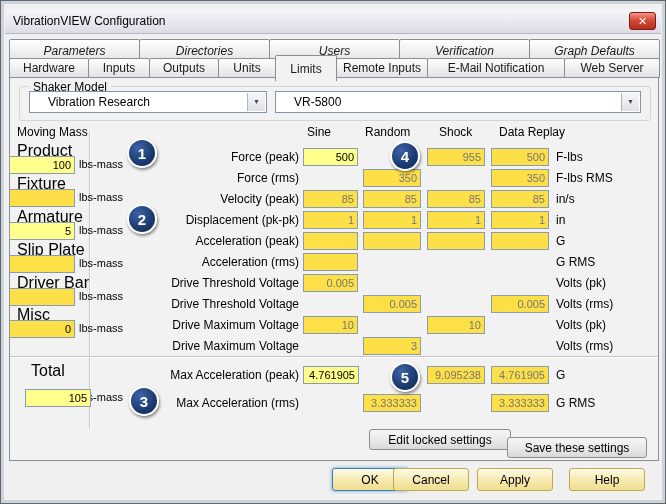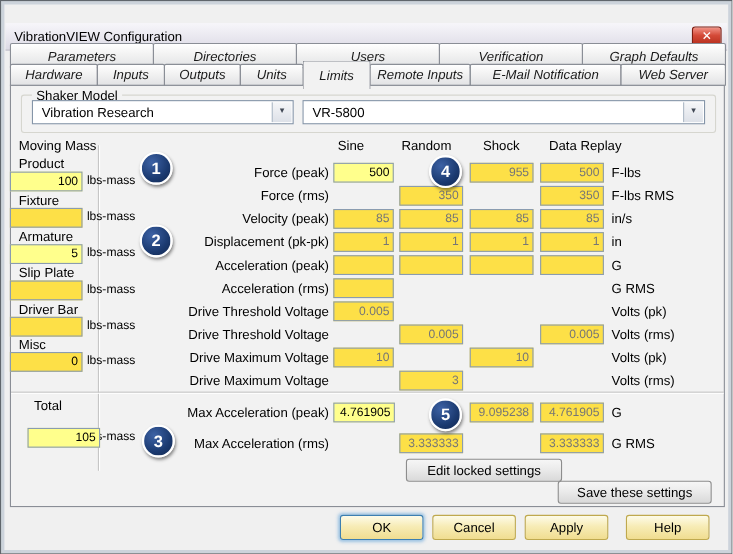--- a/index.html
+++ b/index.html
@@ -1,70 +1,70 @@
 <!DOCTYPE html>
 <html><head>
 <meta charset="utf-8">
 <style>
   html,body{margin:0;padding:0;background:#ffffff;}
   *{font-family:"Liberation Sans",sans-serif;}
   .win{position:relative;width:666px;height:504px;background:#f0f0f0;
        border:1px solid #60666c;box-shadow:inset 0 0 0 3px #ccd3db;
        box-sizing:border-box;overflow:hidden;}
-  .titlebar{position:absolute;left:4px;top:20px;right:4px;height:24px;
+  .titlebar{position:absolute;left:4px;top:8px;right:4px;height:24px;
        background:linear-gradient(#f7f6fa,#dddbe6);border-bottom:1px solid #b8b6c4;}
   .title{position:absolute;left:8px;top:5px;font-size:12px;color:#000;}
   .closebtn{position:absolute;right:5px;top:3px;width:27px;height:18px;
        background:linear-gradient(#f29488,#d44a38 45%,#b52e1c);
        border:1px solid #7e1e12;border-radius:3px;color:#fff;font-size:11px;
        text-align:center;line-height:16px;box-sizing:border-box;}
   .tabrow1{position:absolute;left:8px;top:38px;width:650px;height:23px;display:flex;z-index:4;font-style:italic;}
-  .tabrow2{position:absolute;left:8px;top:57px;width:650px;height:20px;display:flex;z-index:5;font-style:italic;}
+  .tabrow2{position:absolute;left:8px;top:57px;width:650px;height:20px;display:flex;z-index:5;}
   .tab{box-sizing:border-box;border:1px solid #8a8e96;border-radius:2px 2px 0 0;
        background:linear-gradient(#ffffff,#f2f2f2 45%,#e2e3e5);
        font-size:12px;display:flex;align-items:center;justify-content:center;
        color:#1a1a1a;margin-right:-1px;white-space:nowrap;}
   .tabrow1 .tab{flex:1;}
   .t-active{position:relative;top:-3px;height:26px;background:#f2f2f2;border-bottom:none;z-index:6;}
   .pane{position:absolute;left:8px;top:76px;width:650px;height:384px;background:#f2f2f2;
        border:1px solid #8a8e96;box-sizing:border-box;z-index:1;}
   .groupbox{position:absolute;left:18px;top:85px;width:630px;height:33px;
        border:1px solid #d6d6cf;border-radius:3px;z-index:2;}
   .grouplabel{position:absolute;left:28px;top:79px;background:#f2f2f2;padding:0 4px;
        font-size:12px;z-index:3;}
   .combo{position:absolute;height:22px;background:#fff;border:1px solid #8595a8;
-       box-sizing:border-box;font-size:12px;line-height:20px;padding-left:8px;color:#000;z-index:3;}
+       box-sizing:border-box;font-size:12px;line-height:20px;padding-left:18px;color:#000;z-index:3;}
   .combo .arrow{position:absolute;right:1px;top:1px;bottom:1px;width:17px;
        background:linear-gradient(#f5f6f8,#dde1e8);border-left:1px solid #aab6c4;
        display:flex;align-items:center;justify-content:center;font-size:7px;color:#404855;}
   .colhead{position:absolute;top:124px;font-size:12px;color:#000;z-index:2;}
   .mmtitle{position:absolute;left:16px;top:124px;font-size:12px;z-index:2;}
   .fld{position:absolute;height:18px;box-sizing:border-box;background:#fde047;
        border:1px solid #8a9cb0;font-size:11px;line-height:16px;text-align:right;
        padding-right:3px;color:#767676;z-index:3;}
   .black{color:#000;}
   .hl{background:#ffff8c;color:#000;}
-  .mlabel{position:absolute;left:16px;font-size:12px;z-index:2;}
+  .mlabel{position:absolute;left:16px;font-size:16px;z-index:2;}
   .munit{position:absolute;left:78px;font-size:11px;z-index:2;}
   .lrow{position:absolute;left:0;width:666px;height:18px;z-index:2;}
   .rlabel{position:absolute;left:102px;top:2px;width:196px;text-align:right;font-size:12px;}
   .runit{position:absolute;left:555px;top:2px;font-size:12px;white-space:nowrap;}
   .c-s{left:302px;width:55px;top:0;}
   .c-r{left:362px;width:58px;top:0;}
   .c-k{left:426px;width:58px;top:0;}
   .c-d{left:490px;width:58px;top:0;}
   .vline{position:absolute;left:88px;top:131px;width:1px;height:296px;background:#c6c6c6;
        box-shadow:1px 0 0 #ffffff;z-index:1;}
   .hline{position:absolute;left:9px;top:355px;width:648px;height:1px;background:#c6c6c6;
        box-shadow:0 1px 0 #ffffff;z-index:1;}
   .btn{position:absolute;box-sizing:border-box;font-size:12px;display:flex;align-items:center;
        justify-content:center;border-radius:3px;color:#000;z-index:3;white-space:nowrap;}
   .btn-g{background:linear-gradient(#f6f6f6,#ebebeb 45%,#d9d9d9);border:1px solid #8d8d8d;}
   .btn-y{background:linear-gradient(#fdfbe9,#f7ecb6 45%,#f0dd90);border:1px solid #bfa94e;}
-  .btn-default{border:1px solid #3c7fb1;box-shadow:0 0 3px 1px rgba(110,170,220,.65);}
+  .btn-default{border:1px solid #3c7fb1;box-shadow:0 0 3px 1px rgba(110,170,220,.65);margin-left:23px;}
   .badge{position:absolute;width:30px;height:30px;border-radius:50%;
        background:radial-gradient(circle at 35% 30%, #3d62a5, #1b3a70 60%, #12274e);
        border:2px solid #ffffff;box-sizing:border-box;color:#fff;font-size:15px;font-weight:bold;
        display:flex;align-items:center;justify-content:center;
        box-shadow:1px 2px 3px rgba(0,0,0,.45);z-index:20;}
 </style>
 </head>
 <body>
 
 <div class="win">
@@ -224,21 +224,21 @@
     <div class="runit">G</div>
   </div>
 
   <div class="lrow" style="top:393px">
     <div class="rlabel">Max Acceleration (rms)</div>
     <div class="fld c-r">3.333333</div>
     <div class="fld c-d">3.333333</div>
     <div class="runit">G RMS</div>
   </div>
 
-  <div class="btn btn-g" style="left:368px;top:416px;width:142px;height:21px">Edit locked settings</div>
+  <div class="btn btn-g" style="left:368px;top:428px;width:142px;height:21px">Edit locked settings</div>
   <div class="btn btn-g" style="left:506px;top:436px;width:140px;height:21px">Save these settings</div>
 
   <div class="btn btn-y btn-default" style="left:308px;top:467px;width:76px;height:23px">OK</div>
   <div class="btn btn-y" style="left:392px;top:467px;width:76px;height:23px">Cancel</div>
   <div class="btn btn-y" style="left:476px;top:467px;width:76px;height:23px">Apply</div>
   <div class="btn btn-y" style="left:568px;top:467px;width:76px;height:23px">Help</div>
 
   <div class="badge" style="left:126px;top:137px">1</div>
   <div class="badge" style="left:126px;top:203px">2</div>
   <div class="badge" style="left:128px;top:385px">3</div>

